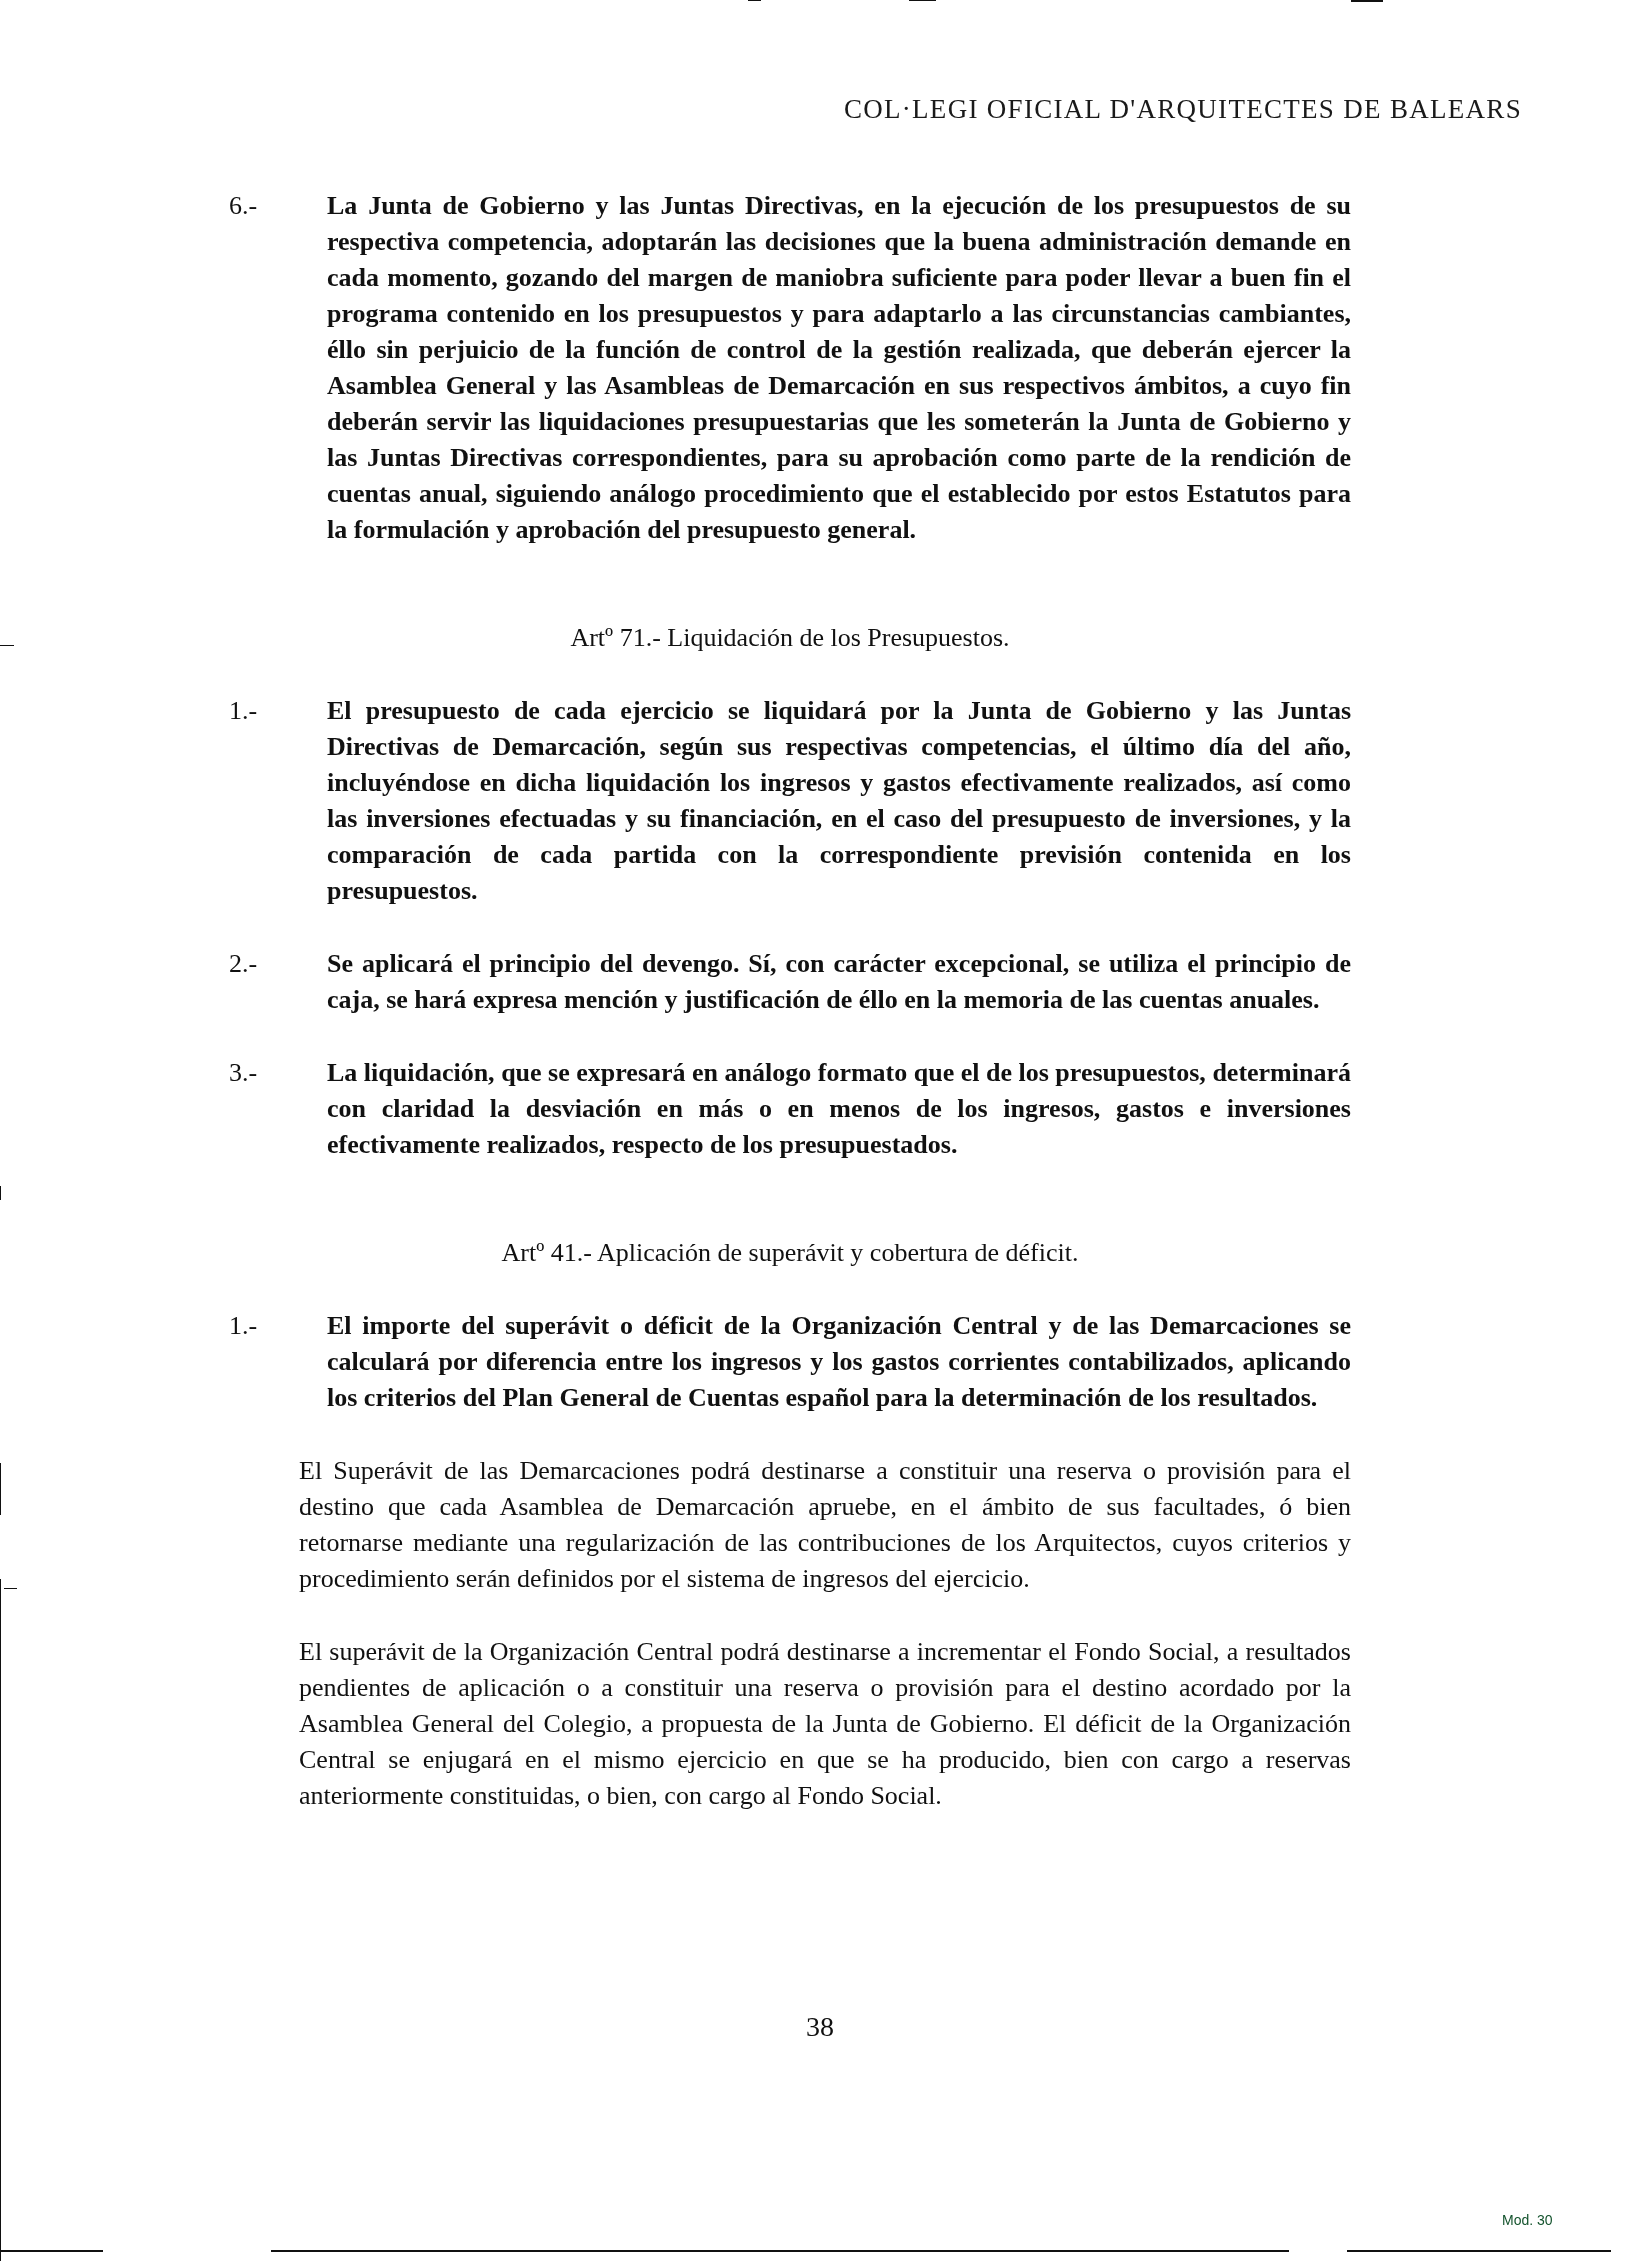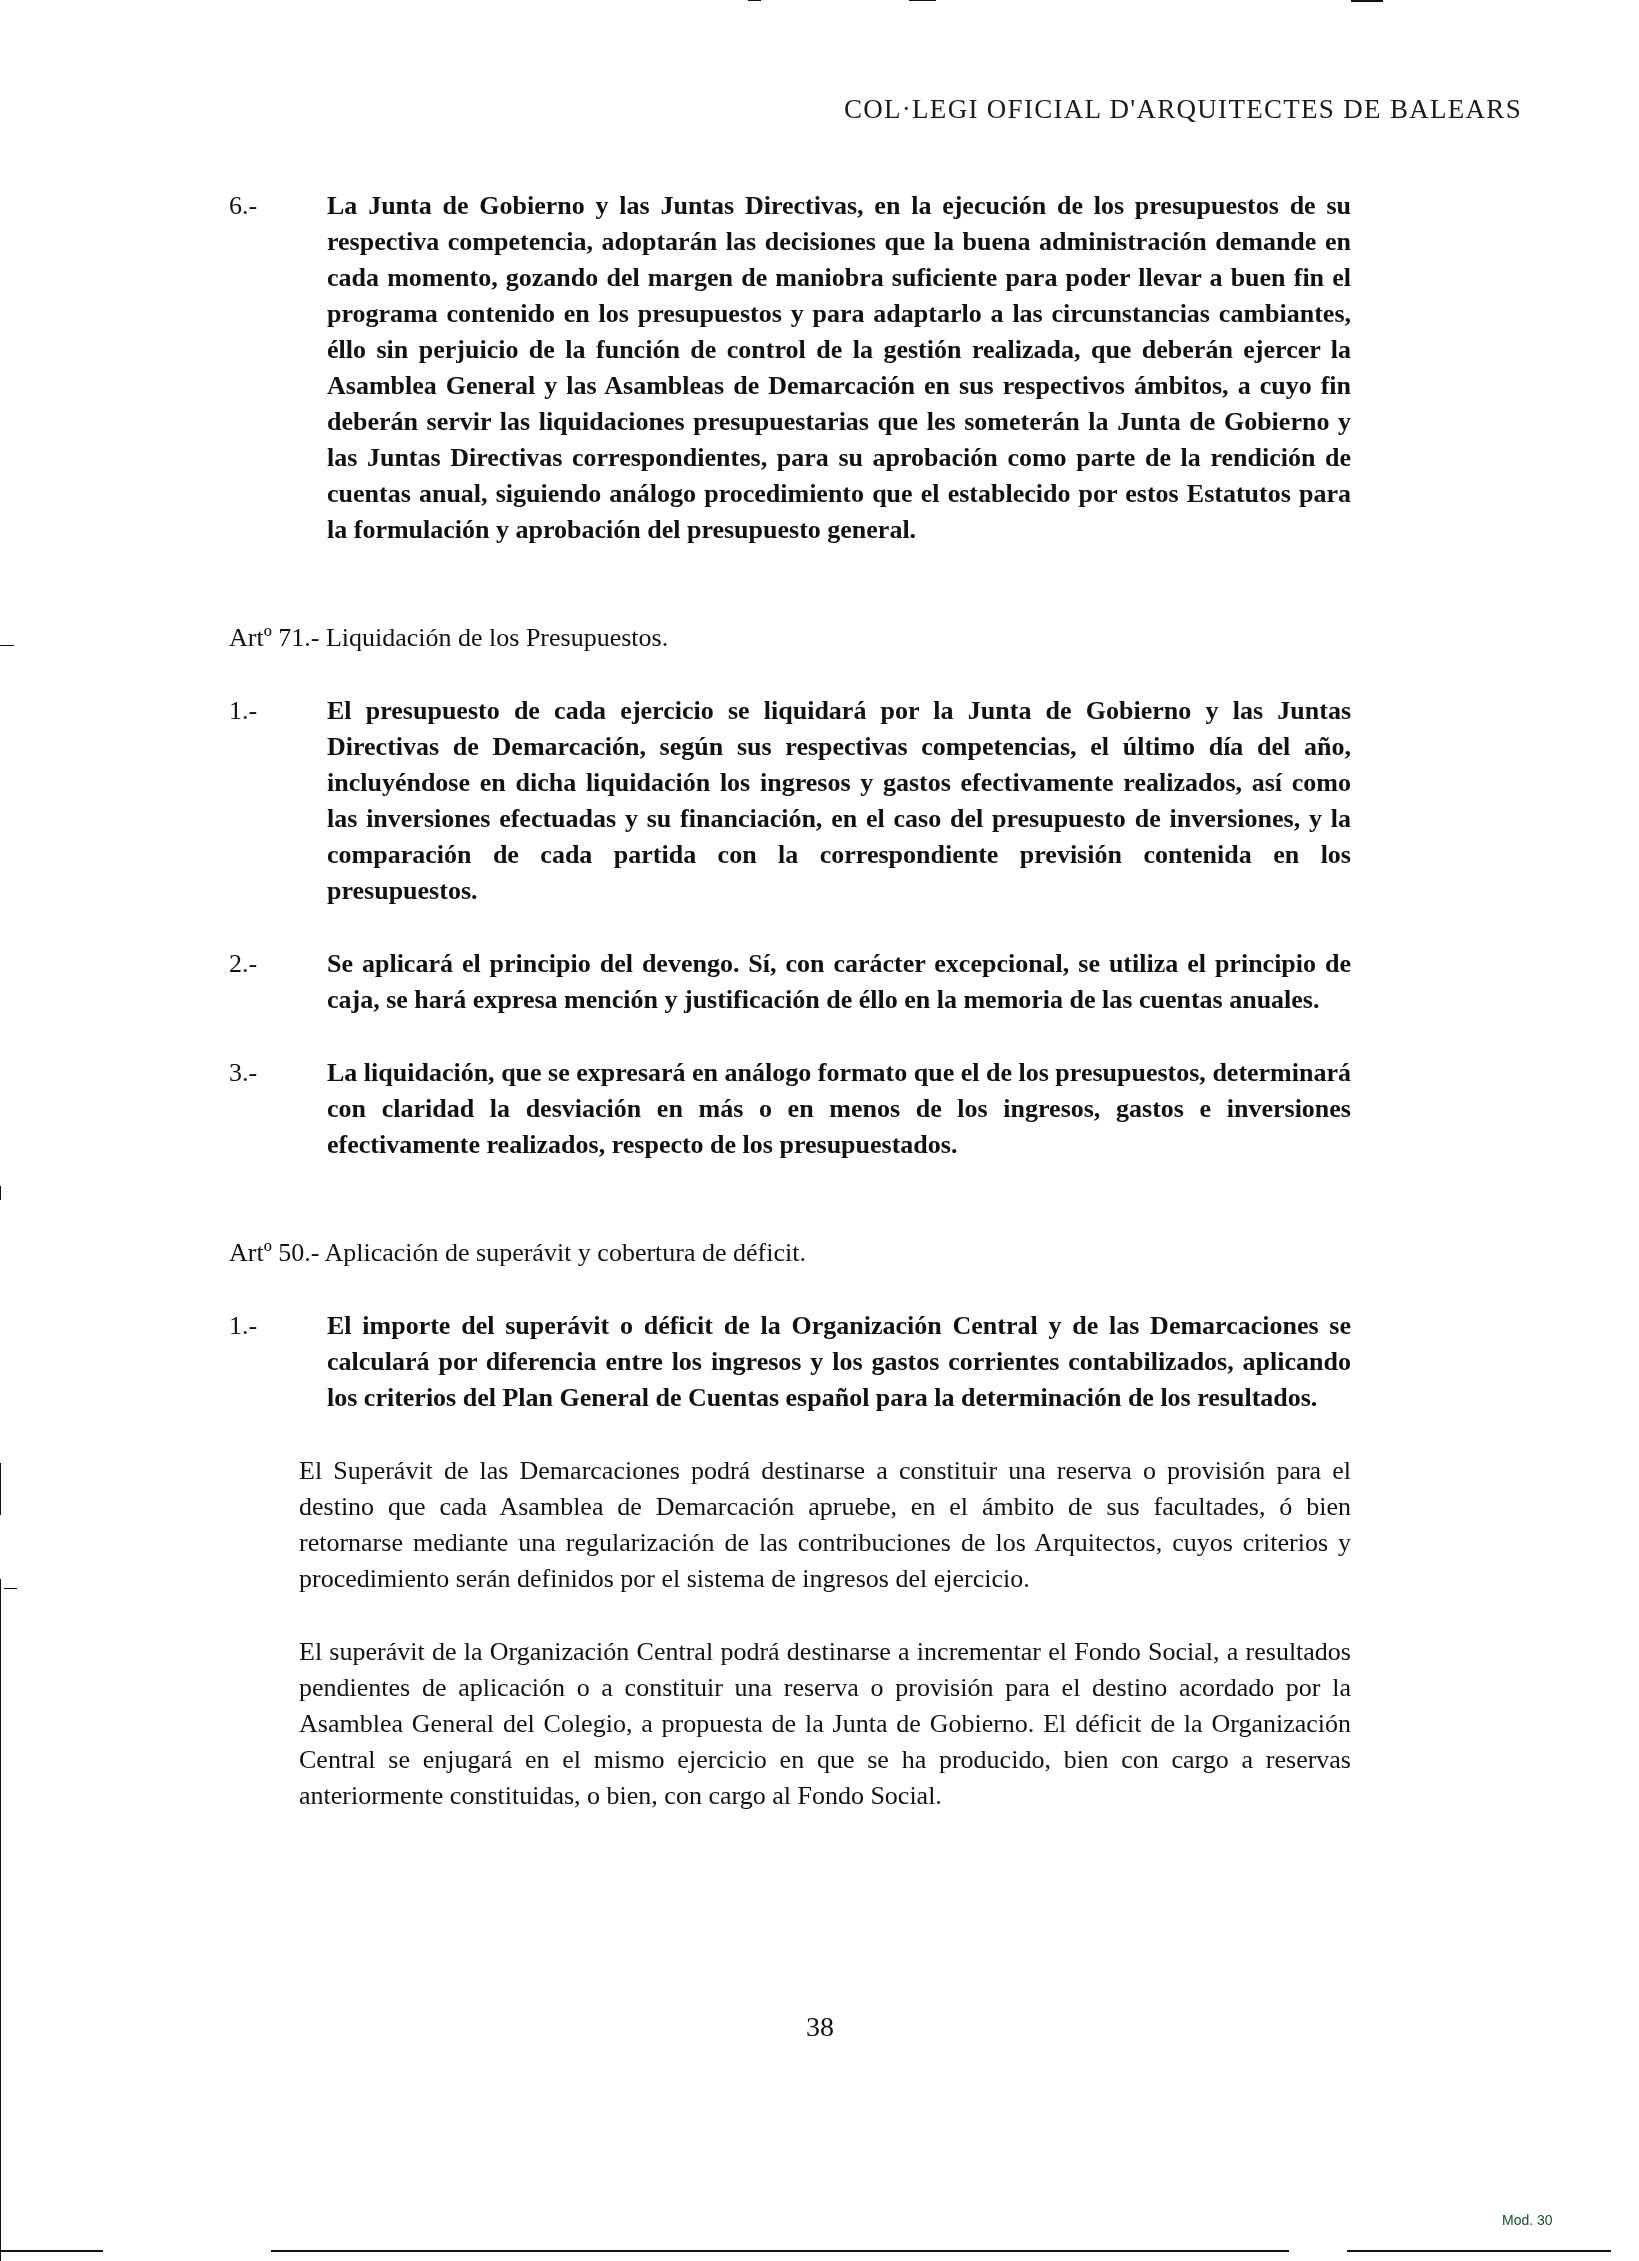--- a/index.html
+++ b/index.html
@@ -19,21 +19,21 @@
 
     .content {
       position: absolute; left: 229px; top: 188px; width: 1122px;
       font-size: 26px; line-height: 36px;
     }
     .item {
       display: flex; text-align: justify;
     }
     .item .num { width: 98px; flex: 0 0 98px; padding-left: 0; }
     .item .txt { flex: 1; font-weight: bold; }
-    .art-title { margin: 0; }
+    .art-title { margin: 0; text-align: center; }
     .para { text-align: justify; margin-left: 70px; }
 
     .gap-art { height: 72px; }
     .gap-sm  { height: 37px; }
 
     .pagenum {
       position: absolute; top: 2011px; left: 0; width: 1640px; text-align: center;
       font-size: 28px;
     }
     .modlabel {
@@ -83,21 +83,21 @@
     </div>
     <div class="gap-sm"></div>
 
     <div class="item">
       <span class="num">3.-</span>
       <span class="txt">La liquidación, que se expresará en análogo formato que el de los presupuestos, determinará con claridad la desviación en más o en menos de los ingresos, gastos e inversiones efectivamente realizados, respecto de los presupuestados.</span>
     </div>
 
     <div class="gap-art"></div>
 
-    <div class="art-title">Artº 50.- Aplicación de superávit y cobertura de déficit.</div>
+    <div class="art-title">Artº 41.- Aplicación de superávit y cobertura de déficit.</div>
     <div class="gap-sm"></div>
 
     <div class="item">
       <span class="num">1.-</span>
       <span class="txt">El importe del superávit o déficit de la Organización Central y de las Demarcaciones se calculará por diferencia entre los ingresos y los gastos corrientes contabilizados, aplicando los criterios del Plan General de Cuentas español para la determinación de los resultados.</span>
     </div>
     <div class="gap-sm"></div>
 
     <div class="para">El Superávit de las Demarcaciones podrá destinarse a constituir una reserva o provisión para el destino que cada Asamblea de Demarcación apruebe, en el ámbito de sus facultades, ó bien retornarse mediante una regularización de las contribuciones de los Arquitectos, cuyos criterios y procedimiento serán definidos por el sistema de ingresos del ejercicio.</div>
     <div class="gap-sm"></div>

